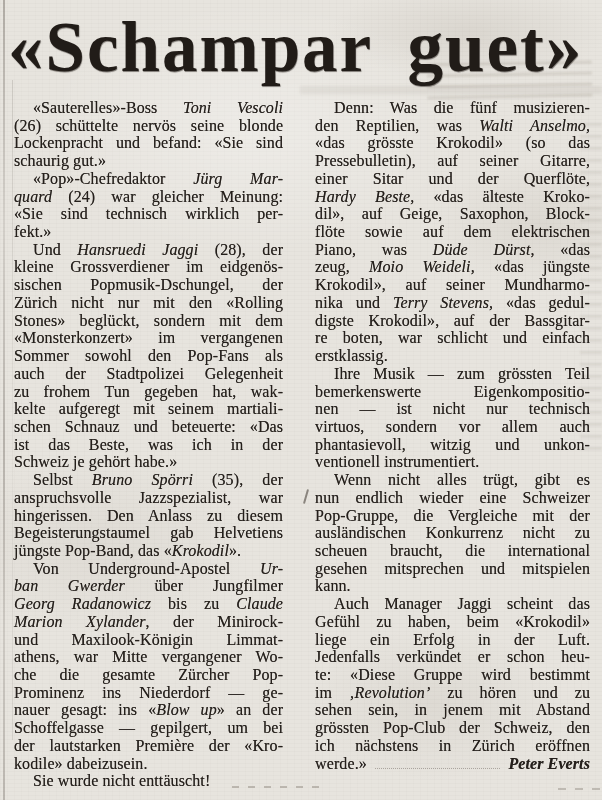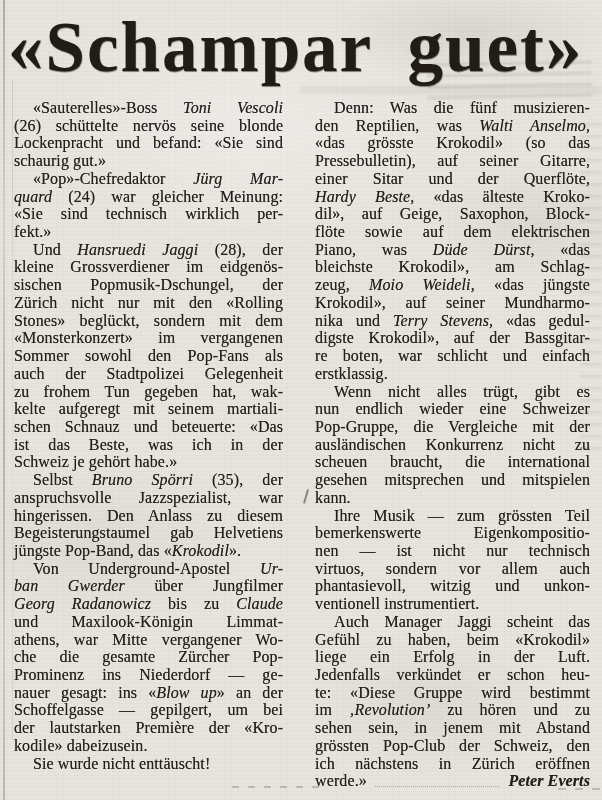--- a/index.html
+++ b/index.html
@@ -128,20 +128,21 @@
           <div class="line pfirst">Selbst <i>Bruno Spörri</i> (35), der</div>
           <div class="line">anspruchsvolle Jazzspezialist, war</div>
           <div class="line">hingerissen. Den Anlass zu diesem</div>
           <div class="line">Begeisterungstaumel gab Helvetiens</div>
           <div class="line plast">jüngste Pop-Band, das «<i>Krokodil</i>».</div>
         </div>
         <div class="para">
           <div class="line pfirst">Von Underground-Apostel <i>Ur-</i></div>
           <div class="line"><i>ban Gwerder</i> über Jungfilmer</div>
           <div class="line"><i>Georg Radanowicz</i> bis zu <i>Claude</i></div>
+          <div class="line"><i>Marion Xylander</i>, der Minirock-</div>
           <div class="line">und Maxilook-Königin Limmat-</div>
           <div class="line">athens, war Mitte vergangener Wo-</div>
           <div class="line">che die gesamte Zürcher Pop-</div>
           <div class="line">Prominenz ins Niederdorf — ge-</div>
           <div class="line">nauer gesagt: ins «<i>Blow up</i>» an der</div>
           <div class="line">Schoffelgasse — gepilgert, um bei</div>
           <div class="line">der lautstarken Première der «Kro-</div>
           <div class="line plast">kodile» dabeizusein.</div>
         </div>
         <div class="para">
@@ -152,44 +153,43 @@
         <div class="para">
           <div class="line pfirst">Denn: Was die fünf musizieren-</div>
           <div class="line">den Reptilien, was <i>Walti Anselmo,</i></div>
           <div class="line">«das grösste Krokodil» (so das</div>
           <div class="line">Pressebulletin), auf seiner Gitarre,</div>
           <div class="line">einer Sitar und der Querflöte,</div>
           <div class="line"><i>Hardy Beste,</i> «das älteste Kroko-</div>
           <div class="line">dil», auf Geige, Saxophon, Block-</div>
           <div class="line">flöte sowie auf dem elektrischen</div>
           <div class="line">Piano, was <i>Düde Dürst,</i> «das</div>
-          <div class="line">bleichste Krokodil», am Schlag-</div>
           <div class="line">zeug, <i>Moio Weideli,</i> «das jüngste</div>
           <div class="line">Krokodil», auf seiner Mundharmo-</div>
           <div class="line">nika und <i>Terry Stevens,</i> «das gedul-</div>
           <div class="line">digste Krokodil», auf der Bassgitar-</div>
           <div class="line">re boten, war schlicht und einfach</div>
           <div class="line plast">erstklassig.</div>
+        </div>
+        <div class="para">
+          <div class="line pfirst">Ihre Musik — zum grössten Teil</div>
+          <div class="line">bemerkenswerte Eigenkompositio-</div>
+          <div class="line">nen — ist nicht nur technisch</div>
+          <div class="line">virtuos, sondern vor allem auch</div>
+          <div class="line">phantasievoll, witzig und unkon-</div>
+          <div class="line plast">ventionell instrumentiert.</div>
         </div>
         <div class="para">
           <div class="line pfirst">Wenn nicht alles trügt, gibt es</div>
           <div class="line">nun endlich wieder eine Schweizer</div>
           <div class="line">Pop-Gruppe, die Vergleiche mit der</div>
           <div class="line">ausländischen Konkurrenz nicht zu</div>
           <div class="line">scheuen braucht, die international</div>
           <div class="line">gesehen mitsprechen und mitspielen</div>
           <div class="line plast">kann.</div>
-        </div>
-        <div class="para">
-          <div class="line pfirst">Ihre Musik — zum grössten Teil</div>
-          <div class="line">bemerkenswerte Eigenkompositio-</div>
-          <div class="line">nen — ist nicht nur technisch</div>
-          <div class="line">virtuos, sondern vor allem auch</div>
-          <div class="line">phantasievoll, witzig und unkon-</div>
-          <div class="line plast">ventionell instrumentiert.</div>
         </div>
         <div class="para">
           <div class="line pfirst">Auch Manager Jaggi scheint das</div>
           <div class="line">Gefühl zu haben, beim «Krokodil»</div>
           <div class="line">liege ein Erfolg in der Luft.</div>
           <div class="line">Jedenfalls verkündet er schon heu-</div>
           <div class="line">te: «Diese Gruppe wird bestimmt</div>
           <div class="line">im <i>‚Revolution’</i> zu hören und zu</div>
           <div class="line">sehen sein, in jenem mit Abstand</div>
           <div class="line">grössten Pop-Club der Schweiz, den</div>

